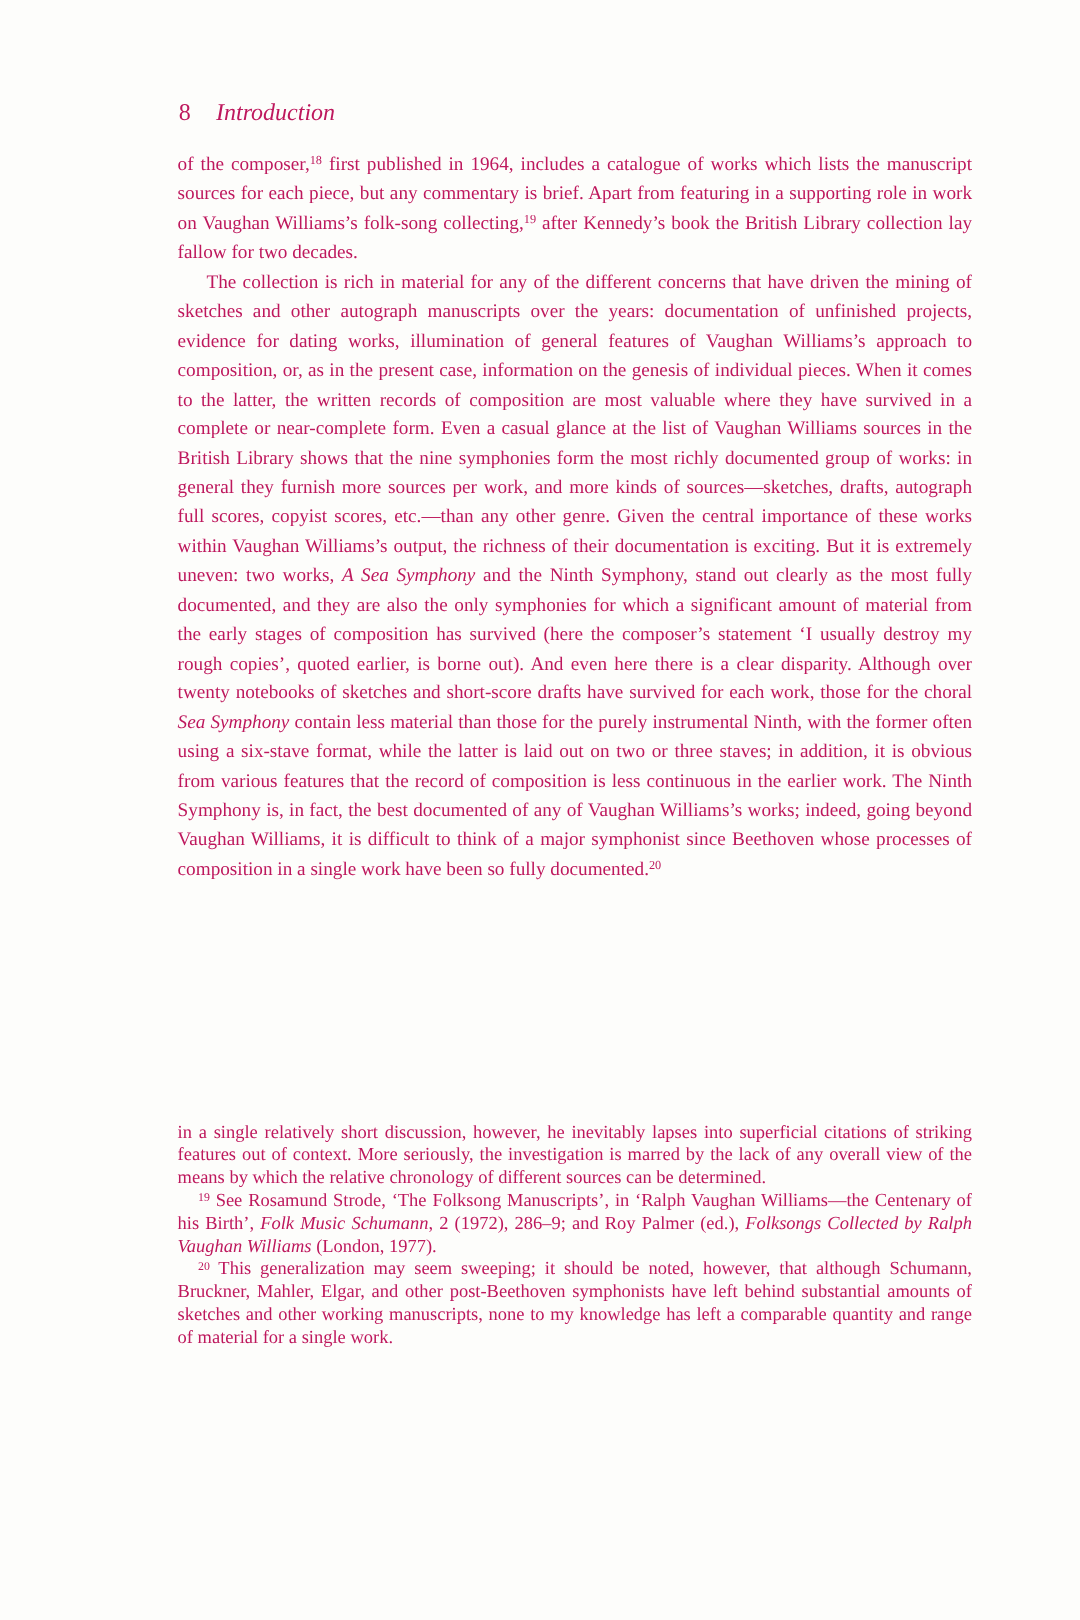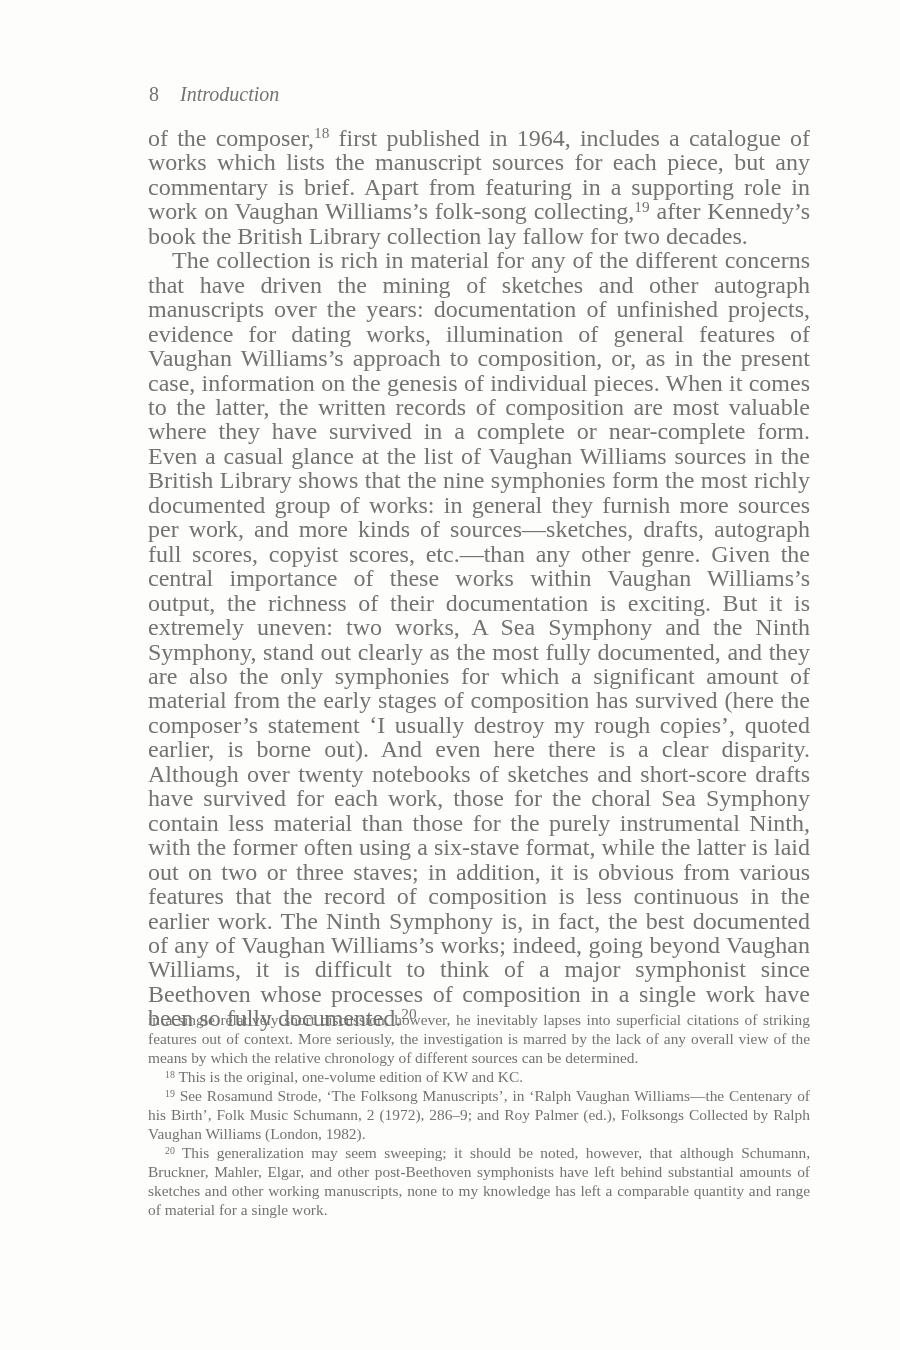--- a/index.html
+++ b/index.html
@@ -7,60 +7,60 @@
     padding: 0;
     background: #ffffff;
   }
   .page {
     position: relative;
     width: 900px;
     height: 1350px;
     background: #fdfdfb;
     overflow: hidden;
     font-family: "Liberation Serif", serif;
-    color: #737373;
+    color: #be185d;
   }
   .running-header {
     position: absolute;
     top: 83px;
     left: 149px;
     font-size: 20px;
     white-space: nowrap;
   }
   .running-header .page-num {
     font-style: normal;
   }
   .running-header .head-title {
     font-style: italic;
     margin-left: 21px;
   }
   .main-text {
     position: absolute;
     top: 126px;
     left: 148px;
     width: 662px;
-    font-size: 24px;
+    font-size: 16px;
     line-height: 24.45px;
     text-align: justify;
     hyphens: auto;
     -webkit-hyphens: auto;
   }
   .para { margin: 0; }
   .para.indent { text-indent: 24px; }
-  .it { }
+  .it { font-style: italic; }
   sup.fnref {
     font-size: 64%;
     line-height: 0;
     vertical-align: baseline;
     position: relative;
     top: -0.5em;
   }
   .footnotes {
     position: absolute;
-    top: 1010px;
+    top: 934px;
     left: 148px;
     width: 662px;
     font-size: 15.4px;
     line-height: 19px;
     text-align: justify;
     hyphens: auto;
     -webkit-hyphens: auto;
   }
   .fn { margin: 0; }
   .fn.numbered { text-indent: 17px; }
@@ -75,18 +75,17 @@
     <span class="page-num">8</span><span class="head-title">Introduction</span>
   </div>
 
   <div class="main-text">
     <p class="para"><span>of the composer,</span><sup class="fnref">18</sup><span> first published in 1964, includes a catalogue of works which lists the manuscript sources for each piece, but any commentary is brief. Apart from featuring in a supporting role in work on Vaughan Williams’s folk-song collecting,</span><sup class="fnref">19</sup><span> after Kennedy’s book the British Library collection lay fallow for two decades.</span></p>
     <p class="para indent"><span>The collection is rich in material for any of the different concerns that have driven the mining of sketches and other autograph manuscripts over the years: documentation of unfinished projects, evidence for dating works, illumination of general features of Vaughan Williams’s approach to composition, or, as in the present case, information on the genesis of individual pieces. When it comes to the latter, the written records of composition are most valuable where they have survived in a complete or near-complete form. Even a casual glance at the list of Vaughan Williams sources in the British Library shows that the nine symphonies form the most richly documented group of works: in general they furnish more sources per work, and more kinds of sources—sketches, drafts, autograph full scores, copyist scores, etc.—than any other genre. Given the central importance of these works within Vaughan Williams’s output, the richness of their documentation is exciting. But it is extremely uneven: two works, </span><span class="it">A Sea Symphony</span><span> and the Ninth Symphony, stand out clearly as the most fully documented, and they are also the only symphonies for which a significant amount of material from the early stages of composition has survived (here the composer’s statement ‘I usually destroy my rough copies’, quoted earlier, is borne out). And even here there is a clear disparity. Although over twenty notebooks of sketches and short-score drafts have survived for each work, those for the choral </span><span class="it">Sea Symphony</span><span> contain less material than those for the purely instrumental Ninth, with the former often using a six-stave format, while the latter is laid out on two or three staves; in addition, it is obvious from various features that the record of composition is less continuous in the earlier work. The Ninth Symphony is, in fact, the best documented of any of Vaughan Williams’s works; indeed, going beyond Vaughan Williams, it is difficult to think of a major symphonist since Beethoven whose processes of composition in a single work have been so fully documented.</span><sup class="fnref">20</sup></p>
   </div>
 
   <div class="footnotes">
     <p class="fn">in a single relatively short discussion, however, he inevitably lapses into superficial citations of striking features out of context. More seriously, the investigation is marred by the lack of any overall view of the means by which the relative chronology of different sources can be determined.</p>
-    <p class="fn numbered"><sup class="fnref">18</sup><span> This is the original, one-volume edition of KW and KC.</span></p>
-    <p class="fn numbered"><sup class="fnref">19</sup><span> See Rosamund Strode, ‘The Folksong Manuscripts’, in ‘Ralph Vaughan Williams—the Centenary of his Birth’, </span><span class="it">Folk Music Schumann</span><span>, 2 (1972), 286–9; and Roy Palmer (ed.), </span><span class="it">Folksongs Collected by Ralph Vaughan Williams</span><span> (London, 1982).</span></p>
+    <p class="fn numbered"><sup class="fnref">19</sup><span> See Rosamund Strode, ‘The Folksong Manuscripts’, in ‘Ralph Vaughan Williams—the Centenary of his Birth’, </span><span class="it">Folk Music Schumann</span><span>, 2 (1972), 286–9; and Roy Palmer (ed.), </span><span class="it">Folksongs Collected by Ralph Vaughan Williams</span><span> (London, 1977).</span></p>
     <p class="fn numbered"><sup class="fnref">20</sup><span> This generalization may seem sweeping; it should be noted, however, that although Schumann, Bruckner, Mahler, Elgar, and other post-Beethoven symphonists have left behind substantial amounts of sketches and other working manuscripts, none to my knowledge has left a comparable quantity and range of material for a single work.</span></p>
   </div>
 
 </div>
 
 </body></html>

